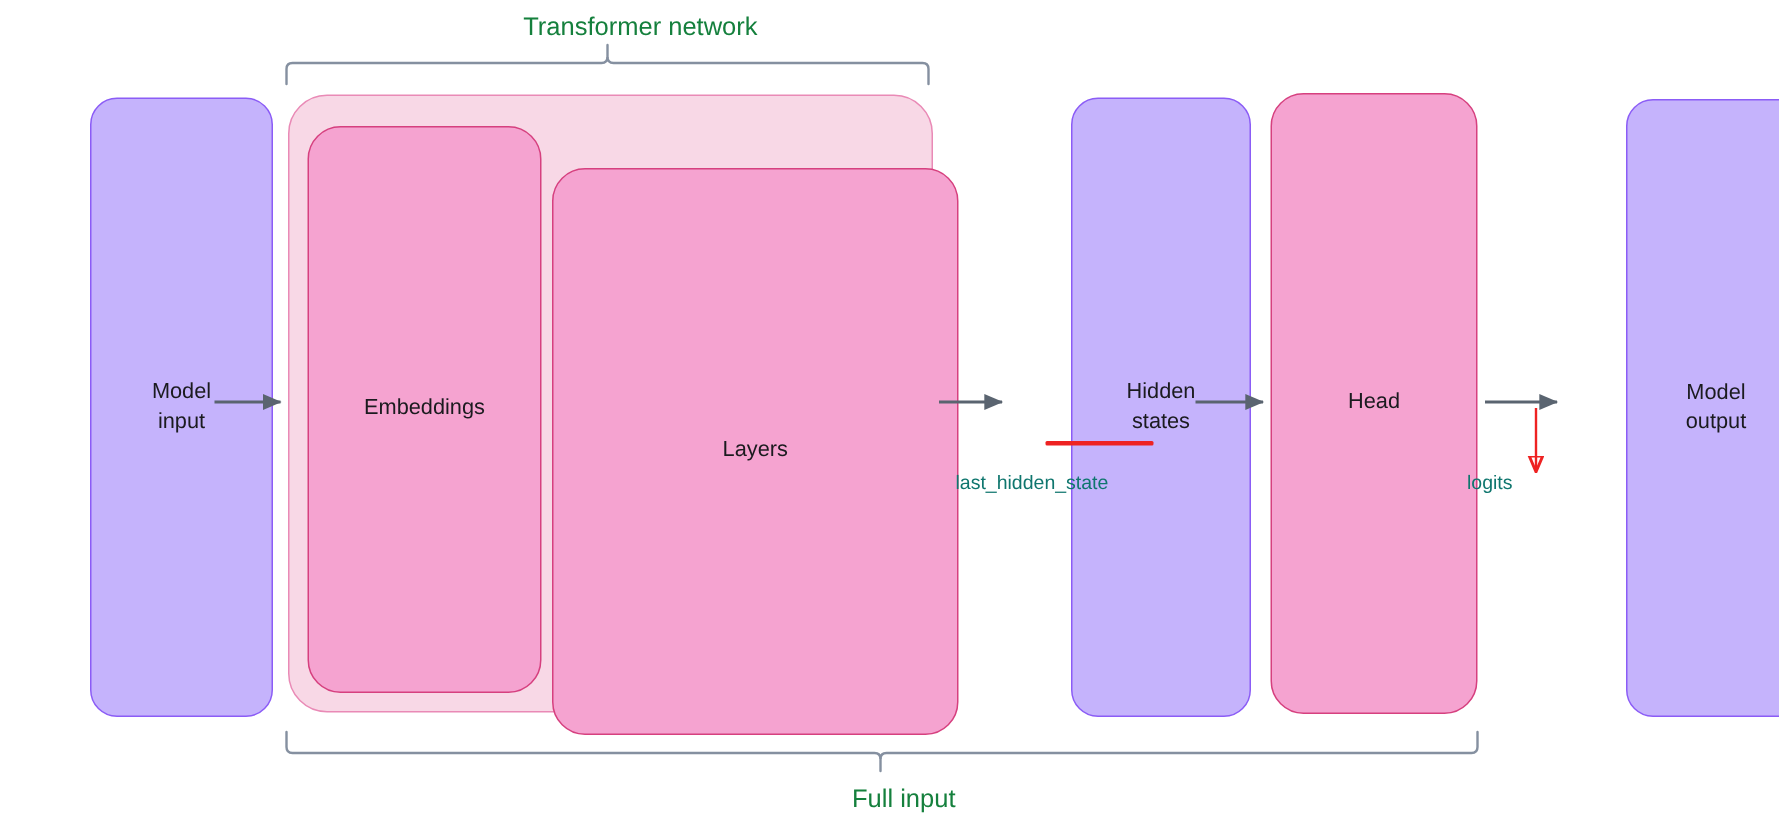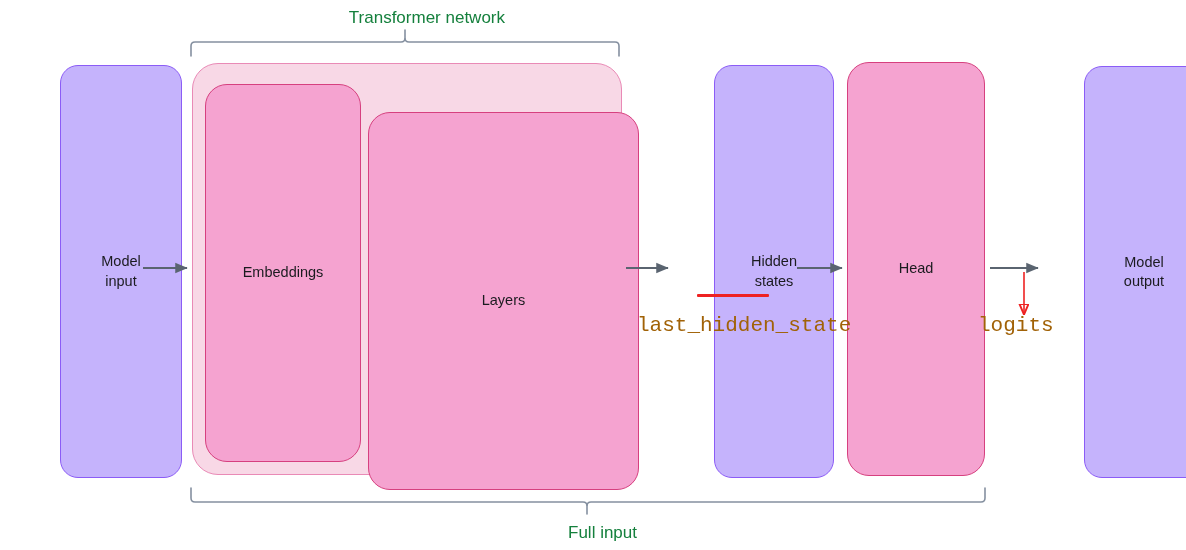--- a/index.html
+++ b/index.html
@@ -51,25 +51,24 @@
   }
   .bracket-label {
     position: absolute;
     font-size: 17px;
     color: #15803d;
     text-align: right;
     white-space: nowrap;
   }
   .red-text {
     position: absolute;
-    color: #a16207;
-    font-size: 21px;
+    color: #0f766e;
+    font-size: 13px;
     white-space: nowrap;
     letter-spacing: 0px;
-    font-family: Liberation Mono, monospace;
   }
   .red-underline {
     position: absolute;
     background: #ee2222;
     height: 3px;
     border-radius: 1px;
   }
   svg.overlay {
     position: absolute;
     left: 0;

